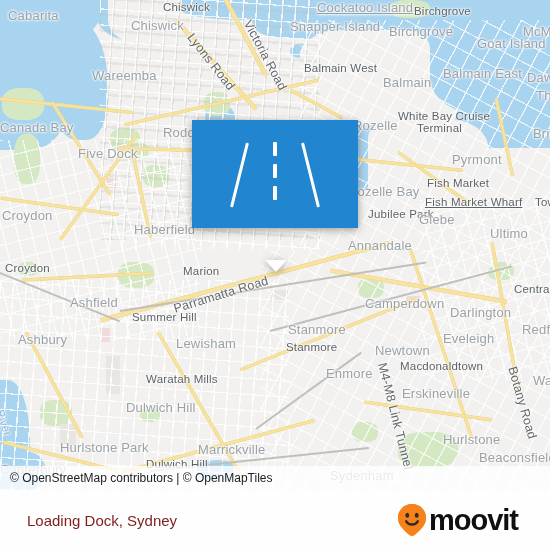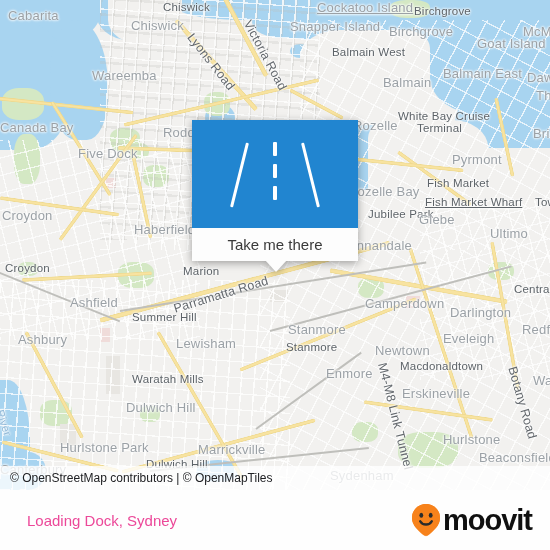--- a/index.html
+++ b/index.html
@@ -158,26 +158,26 @@
     left: 0; top: 490px;
     width: 550px; height: 60px;
     background: rgba(255,255,255,.93);
     z-index: 35;
   }
   #footer-title {
     position: absolute;
     left: 27px; top: 50%;
     transform: translateY(-50%);
     font-size: 15px;
-    color: #ec4899;
+    color: #7f1d1d;
     white-space: nowrap;
   }
   #moovit-logo {
     position: absolute;
-    right: 18px; top: 50%;
+    right: 32px; top: 50%;
     transform: translateY(-50%);
     display: flex;
     align-items: center;
     gap: 2px;
   }
   #moovit-wordmark {
     font-size: 29px;
     font-weight: bold;
     color: #101010;
     letter-spacing: -1px;
@@ -281,21 +281,21 @@
         <div class="lbl dark" style="left: 163px; top: 1px;">Chiswick</div>
         <div class="lbl" style="left: 131px; top: 18px;">Chiswick</div>
         <div class="lbl" style="left: 317px; top: 0px; text-decoration: underline;">Cockatoo Island</div>
         <div class="lbl dark" style="left: 414px; top: 5px;">Birchgrove</div>
         <div class="lbl" style="left: 389px; top: 24px;">Birchgrove</div>
         <div class="lbl" style="left: 465px; top: 36px; padding-left: 12px;">Goat Island</div>
         <div class="lbl" style="left: 523px; top: 24px;">McMahons Point</div>
         <div class="lbl" style="left: 290px; top: 19px;">Snapper Island</div>
         <div class="lbl road-lbl" style="left: 247px; top: 14px; transform: rotate(62deg);">Victoria Road</div>
         <div class="lbl road-lbl" style="left: 190px; top: 28px; transform: rotate(52deg);">Lyons Road</div>
-        <div class="lbl dark" style="left: 304px; top: 46px; margin-left: 28px;">Balmain West</div>
+        <div class="lbl dark" style="left: 304px; top: 62px;">Balmain West</div>
         <div class="lbl" style="left: 383px; top: 75px;">Balmain</div>
         <div class="lbl" style="left: 443px; top: 66px;">Balmain East</div>
         <div class="lbl" style="left: 527px; top: 70px;">Dawes Point</div>
         <div class="lbl" style="left: 92px; top: 68px;">Wareemba</div>
         <div class="lbl" style="left: 536px; top: 88px;">The Rocks</div>
         <div class="lbl dark" style="left: 398px; top: 110px;">White Bay Cruise</div>
         <div class="lbl dark" style="left: 417px; top: 122px;">Terminal</div>
         <div class="lbl" style="left: 0px; top: 120px;">Canada Bay</div>
         <div class="lbl" style="left: 163px; top: 125px;">Rodd</div>
         <div class="lbl" style="left: 353px; top: 118px;">Rozelle</div>
@@ -320,21 +320,21 @@
         <div class="lbl" style="left: 450px; top: 305px;">Darlington</div>
         <div class="lbl dark" style="left: 132px; top: 311px;">Summer Hill</div>
         <div class="lbl" style="left: 288px; top: 322px;">Stanmore</div>
         <div class="lbl" style="left: 176px; top: 336px;">Lewisham</div>
         <div class="lbl" style="left: 443px; top: 331px;">Eveleigh</div>
         <div class="lbl" style="left: 522px; top: 322px;">Redfern</div>
         <div class="lbl dark" style="left: 286px; top: 341px;">Stanmore</div>
         <div class="lbl" style="left: 375px; top: 343px;">Newtown</div>
         <div class="lbl dark" style="left: 400px; top: 360px;">Macdonaldtown</div>
         <div class="lbl" style="left: 326px; top: 366px;">Enmore</div>
-        <div class="lbl dark" style="left: 132px; top: 373px;">Waratah Mills</div>
+        <div class="lbl dark" style="left: 146px; top: 373px;">Waratah Mills</div>
         <div class="lbl" style="left: 533px; top: 373px;">Waterloo</div>
         <div class="lbl road-lbl" style="left: 512px; top: 360px; transform: rotate(74deg);">Botany Road</div>
         <div class="lbl" style="left: 402px; top: 386px;">Erskineville</div>
         <div class="lbl road-lbl" style="left: 382px; top: 356px; transform: rotate(76deg);">M4-M8 Link Tunnel</div>
         <div class="lbl" style="left: 126px; top: 400px;">Dulwich Hill</div>
         <div class="lbl" style="left: 443px; top: 432px;">Hurlstone</div>
         <div class="lbl" style="left: 18px; top: 332px;">Ashbury</div>
         <div class="lbl water-lbl small" style="left: 0px; top: 404px; transform: rotate(72deg);">River</div>
         <div class="lbl" style="left: 60px; top: 440px;">Hurlstone Park</div>
         <div class="lbl" style="left: 198px; top: 442px;">Marrickville</div>
@@ -346,23 +346,20 @@
       </div>
 
     <div id="popup">
       <div id="popup-image">
         <span class="road-icon-line" style="left:46px;top:22px;width:3px;height:66px;transform:rotate(14deg);"></span>
         <span class="road-icon-line" style="left:117px;top:22px;width:3px;height:66px;transform:rotate(-14deg);"></span>
         <span class="road-icon-line" style="left:81px;top:22px;width:4px;height:14px;"></span>
         <span class="road-icon-line" style="left:81px;top:44px;width:4px;height:14px;"></span>
         <span class="road-icon-line" style="left:81px;top:66px;width:4px;height:14px;"></span>
       </div>
-      <div id="popup-label">
-        <span>Take me there</span>
-      </div>
       <div id="popup-tail"></div>
     </div>
 
     <div id="attribution">
       <span>© OpenStreetMap contributors | © OpenMapTiles</span>
     </div>
   </div>
 
   <div id="footer">
     <div id="footer-title">Loading Dock, Sydney</div>

